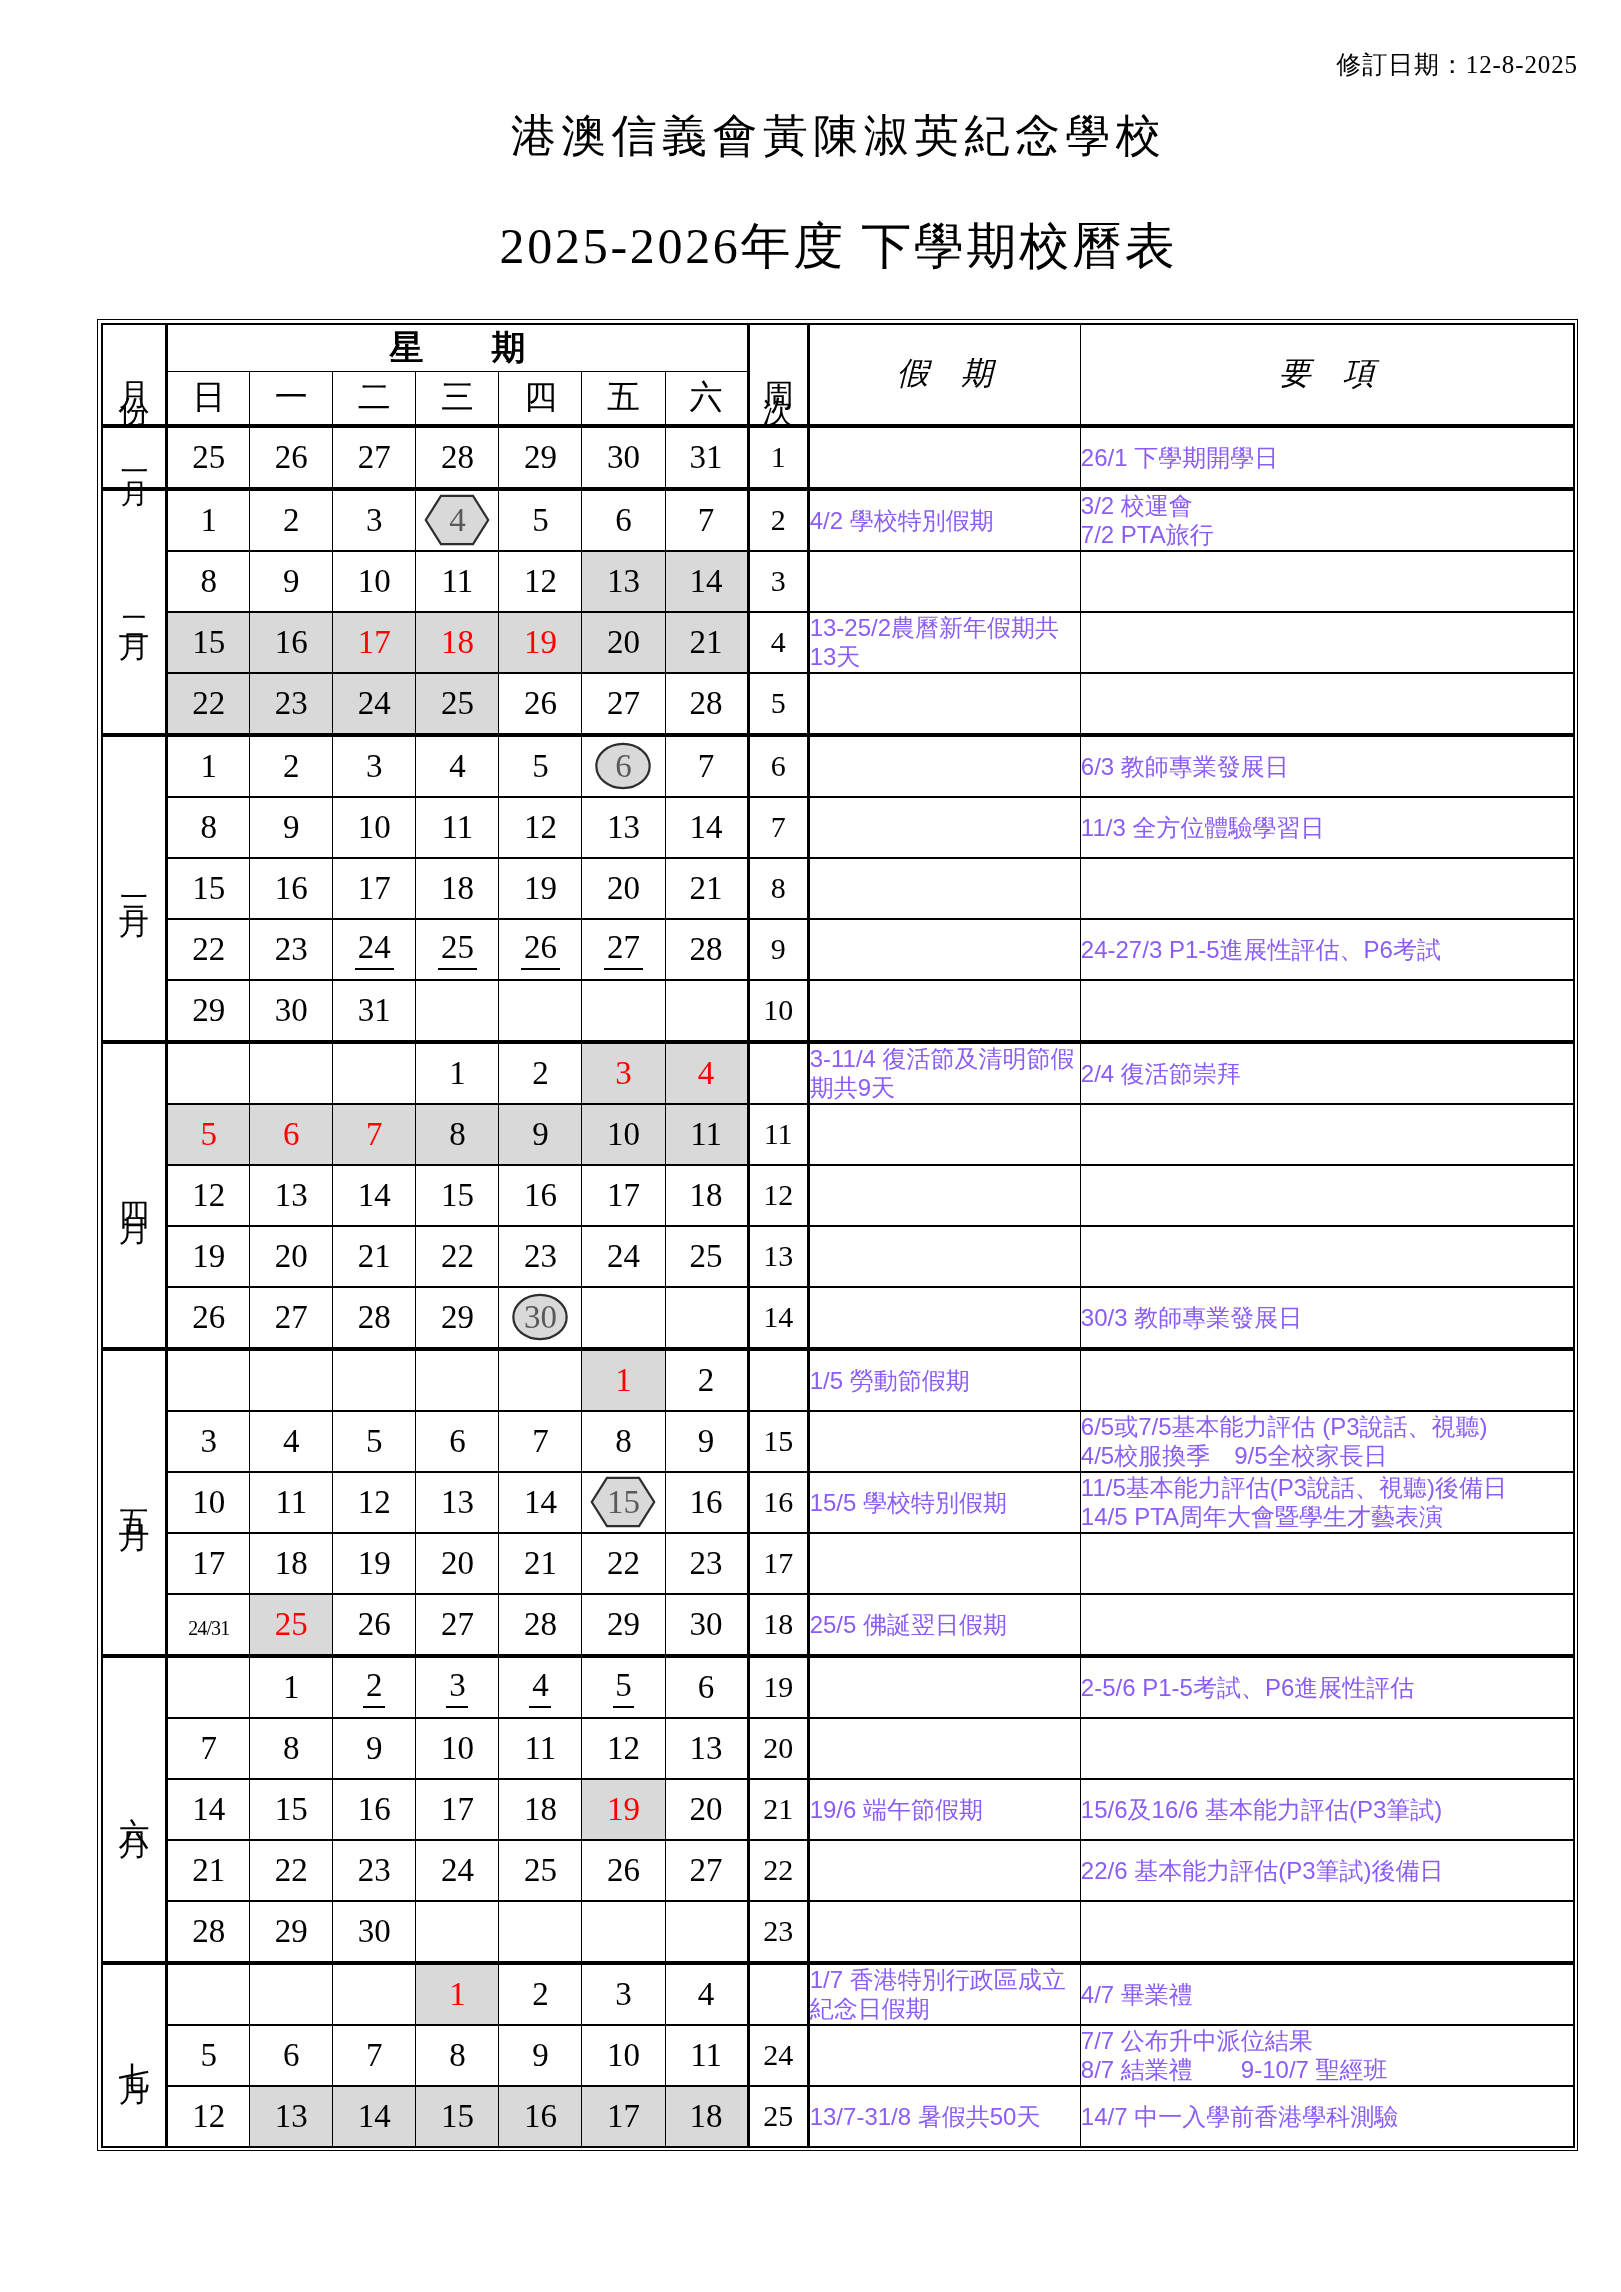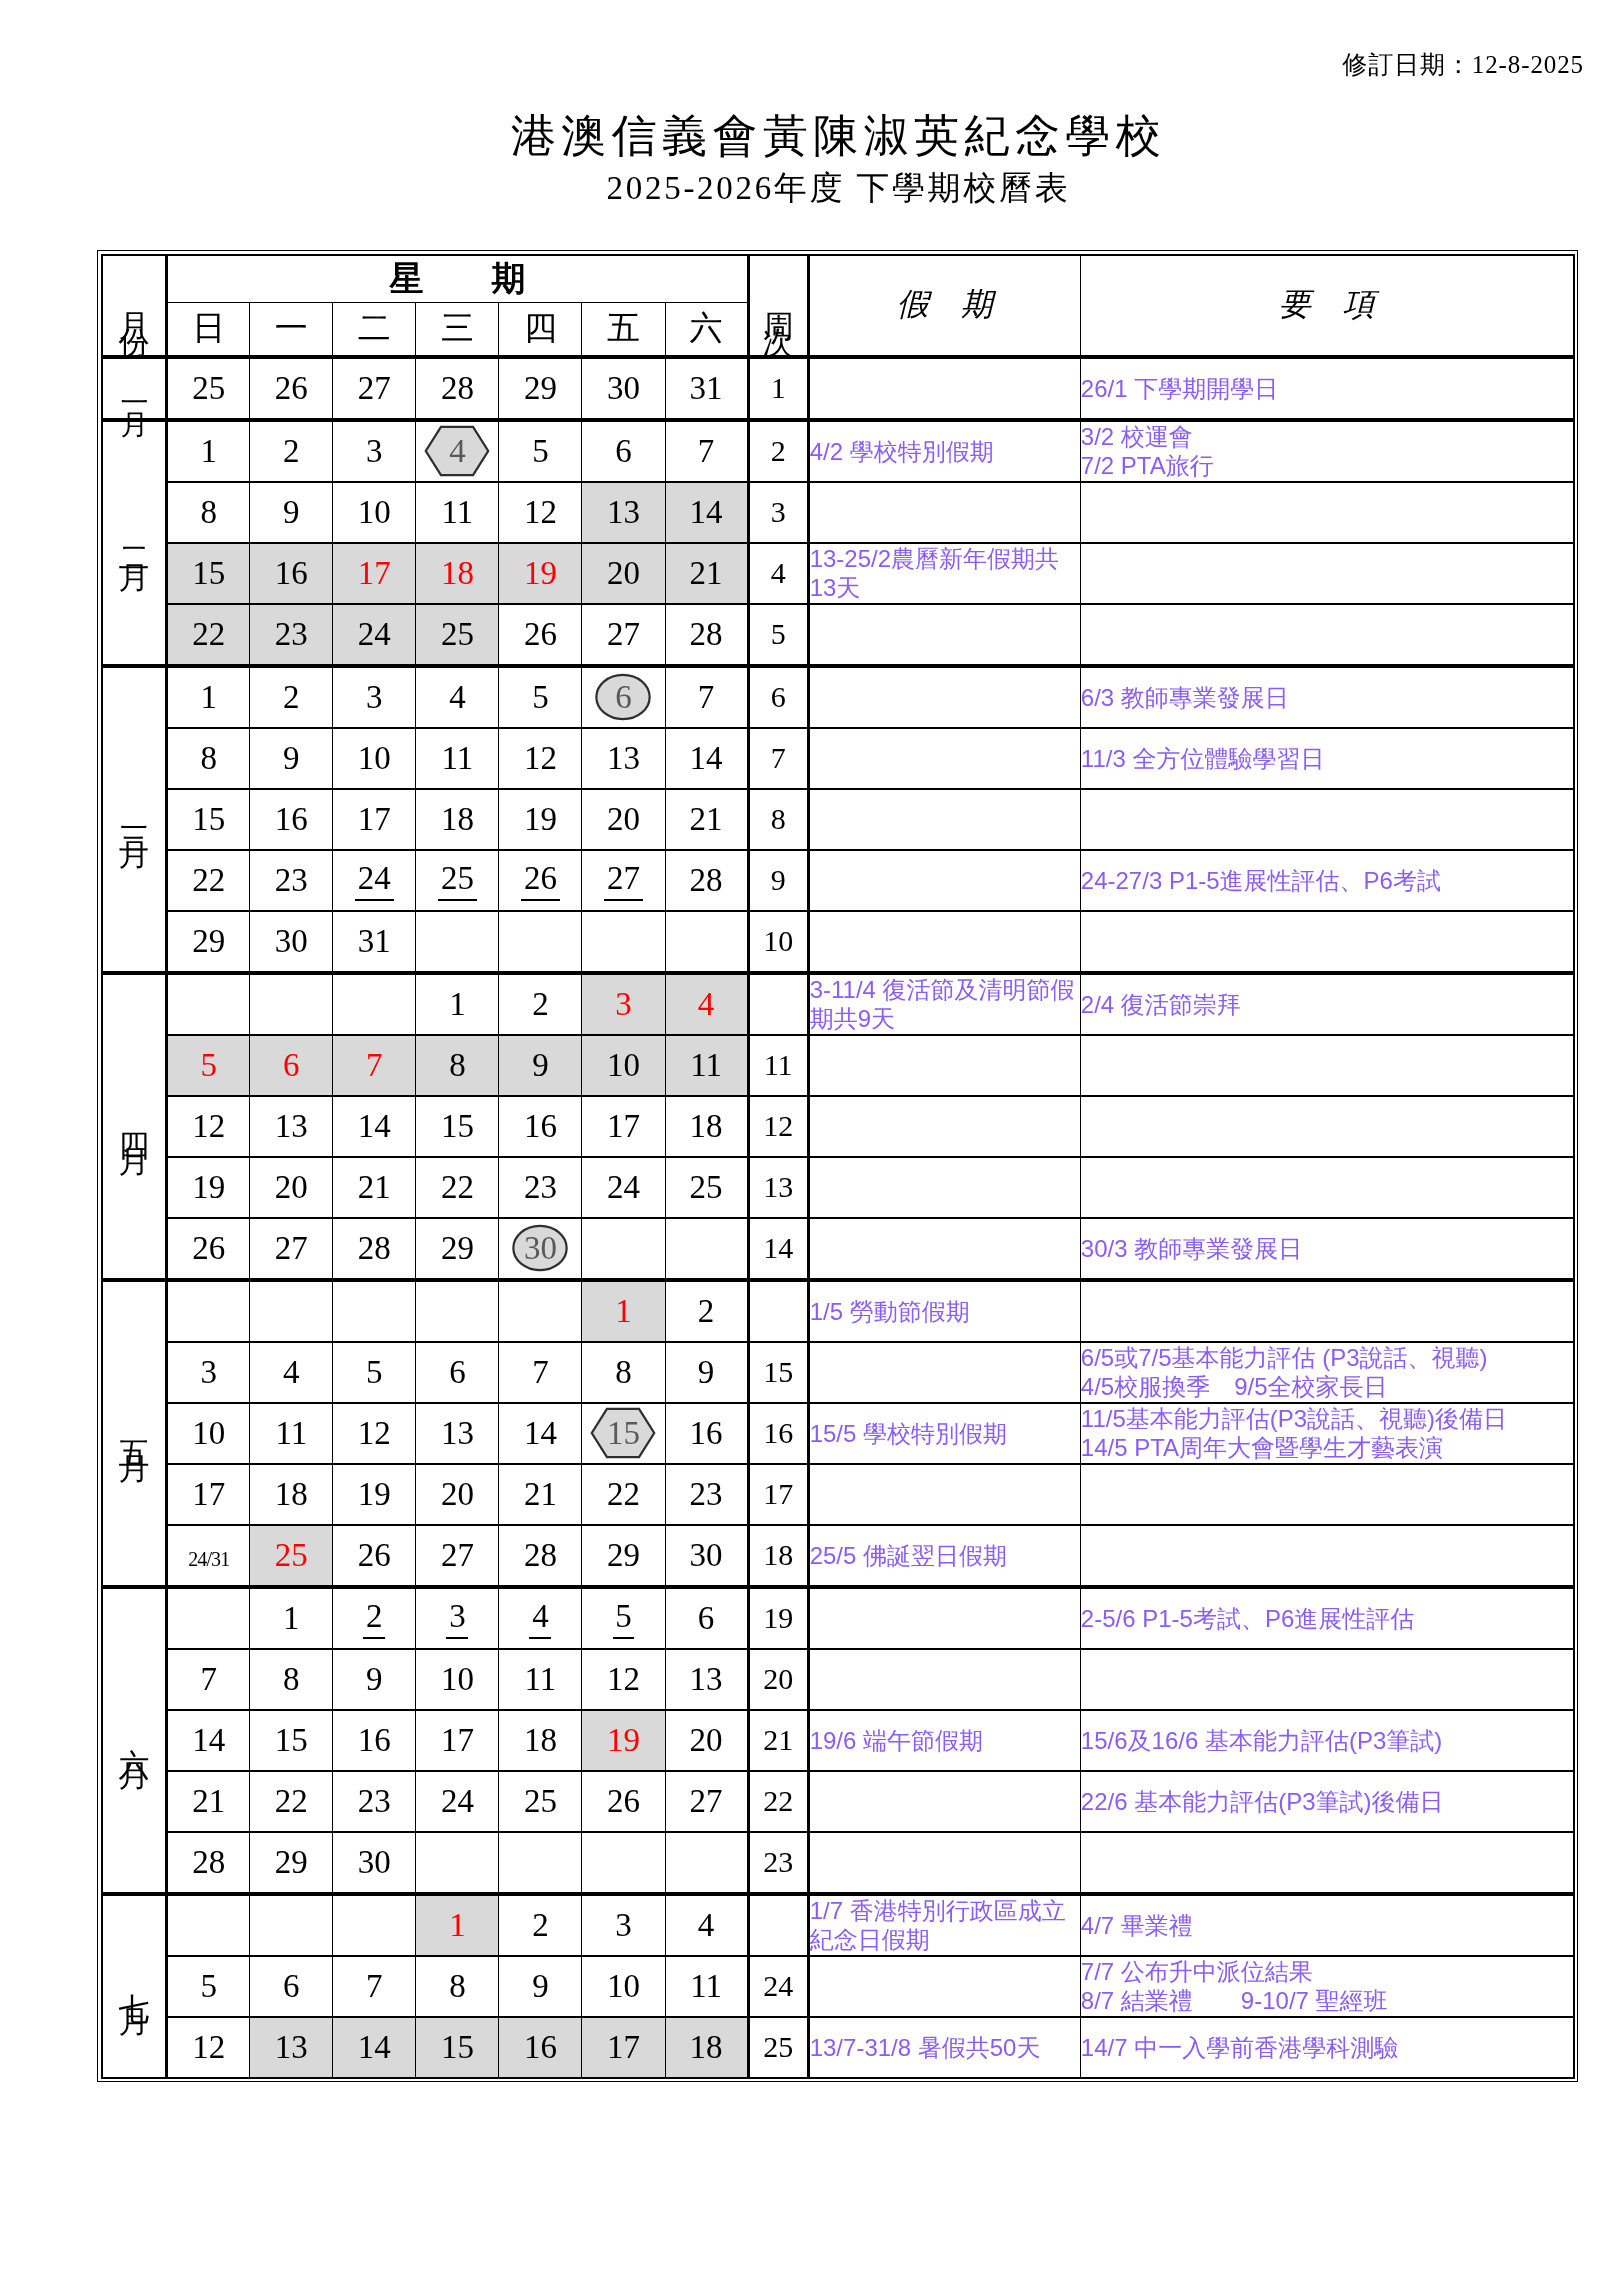--- a/index.html
+++ b/index.html
@@ -4,26 +4,26 @@
 <style>
   html,body { margin:0; padding:0; }
   body {
     width:1621px; height:2293px;
     background:#ffffff;
     position:relative;
     font-family:"Liberation Serif","DejaVu Serif",serif;
     color:#000;
   }
   .revision {
-    position:absolute; top:48px; right:37px;
+    position:absolute; top:48px; right:43px;
     font-size:25px; letter-spacing:0.9px;
   }
   .header-block { margin-left:97px; width:1483px; text-align:center; }
   .title { padding-top:106px; font-size:45px; letter-spacing:5.4px;font-family:Liberation Mono, monospace; }
-  .subtitle { font-size:33px; letter-spacing:2.7px; }
+  .subtitle { margin-top:47px; font-size:50px; letter-spacing:2.7px; }
 
   .table-wrap {
     display:inline-block;
     margin:39px 0 0 97px;
     border:1.8px solid #000;
     padding:2.7px;
     background:#fff;
   }
   table.cal { border-collapse:collapse; border:2.7px solid #000; table-layout:fixed; width:1474px; }
   .cal th, .cal td { border:1.8px solid #000; padding:0; }

